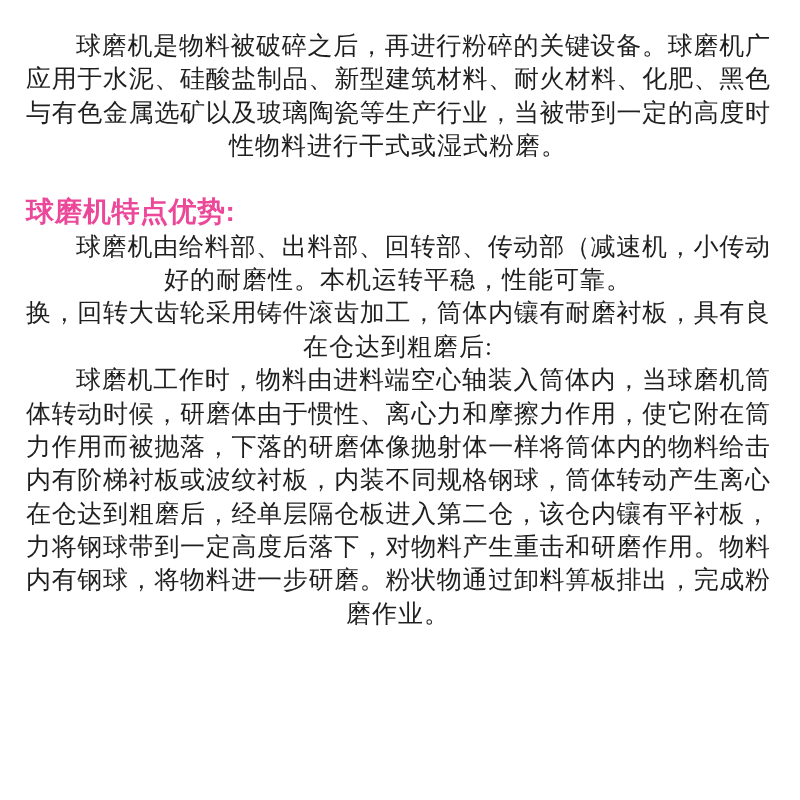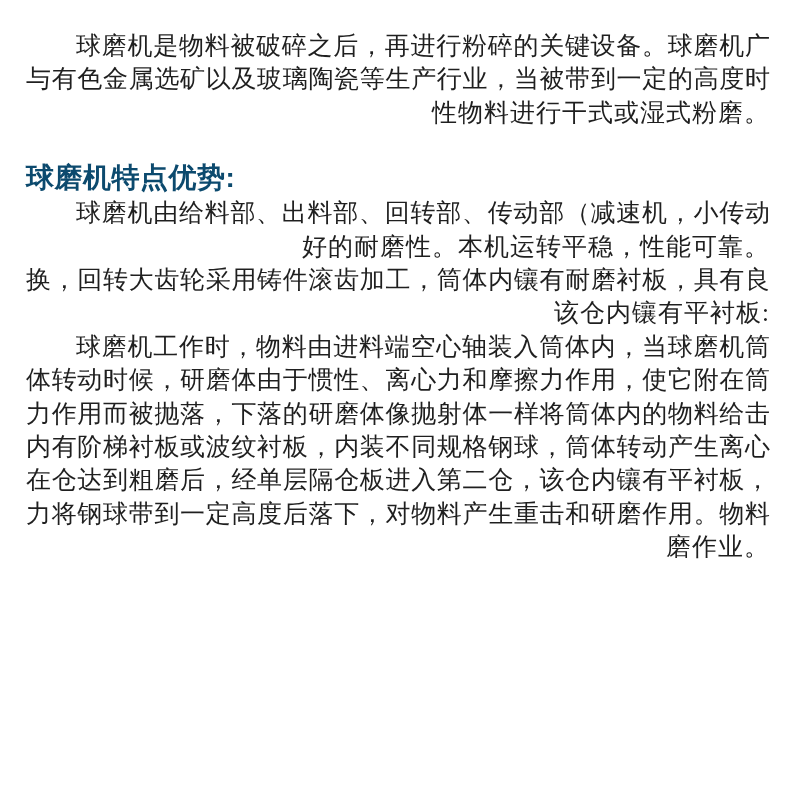--- a/index.html
+++ b/index.html
@@ -26,60 +26,62 @@
     font-size: 25px;
     line-height: 33.4px;
     height: 33.4px;
     overflow: hidden;
   }
   .line.justify {
     text-align: justify;
     text-align-last: justify;
   }
   .line.flush {
-    text-align: right;
+    text-align: center;
     letter-spacing: 1px;
   }
   .line.indent {
     padding-left: 50px;
   }
   .section-heading {
     font-family: "Liberation Sans", "DejaVu Sans", sans-serif;
     font-weight: bold;
     font-size: 28px;
     line-height: 36px;
     height: 36px;
     margin: 31px 0 0 0;
     letter-spacing: 0.5px;
-    color: #0c4a6e;
+    color: #ec4899;
   }
 </style>
 </head>
 <body>
 
 <div class="doc">
 
   <div class="para">
       <div class="line justify indent">球磨机是物料被破碎之后，再进行粉碎的关键设备。球磨机广泛</div>
+      <div class="line justify">应用于水泥、硅酸盐制品、新型建筑材料、耐火材料、化肥、黑色</div>
       <div class="line justify">与有色金属选矿以及玻璃陶瓷等生产行业，当被带到一定的高度时候</div>
       <div class="line flush">性物料进行干式或湿式粉磨。</div>
     </div>
 
   <h2 class="section-heading">球磨机特点优势:</h2>
 
   <div class="para">
       <div class="line justify indent">球磨机由给料部、出料部、回转部、传动部（减速机，小传动齿</div>
       <div class="line flush">好的耐磨性。本机运转平稳，性能可靠。</div>
       <div class="line justify">换，回转大齿轮采用铸件滚齿加工，筒体内镶有耐磨衬板，具有良</div>
-      <div class="line flush">该仓内镶有平衬板:</div>
+      <div class="line flush">在仓达到粗磨后:</div>
     </div>
 
   <div class="para">
       <div class="line justify indent">球磨机工作时，物料由进料端空心轴装入筒体内，当球磨机筒</div>
       <div class="line justify">体转动时候，研磨体由于惯性、离心力和摩擦力作用，使它附在筒</div>
       <div class="line justify">力作用而被抛落，下落的研磨体像抛射体一样将筒体内的物料给击</div>
       <div class="line justify">内有阶梯衬板或波纹衬板，内装不同规格钢球，筒体转动产生离心</div>
       <div class="line justify">在仓达到粗磨后，经单层隔仓板进入第二仓，该仓内镶有平衬板，</div>
       <div class="line justify">力将钢球带到一定高度后落下，对物料产生重击和研磨作用。物料</div>
+      <div class="line justify">内有钢球，将物料进一步研磨。粉状物通过卸料箅板排出，完成粉</div>
       <div class="line flush">磨作业。</div>
     </div>
 
 </div>
 
 </body></html>

